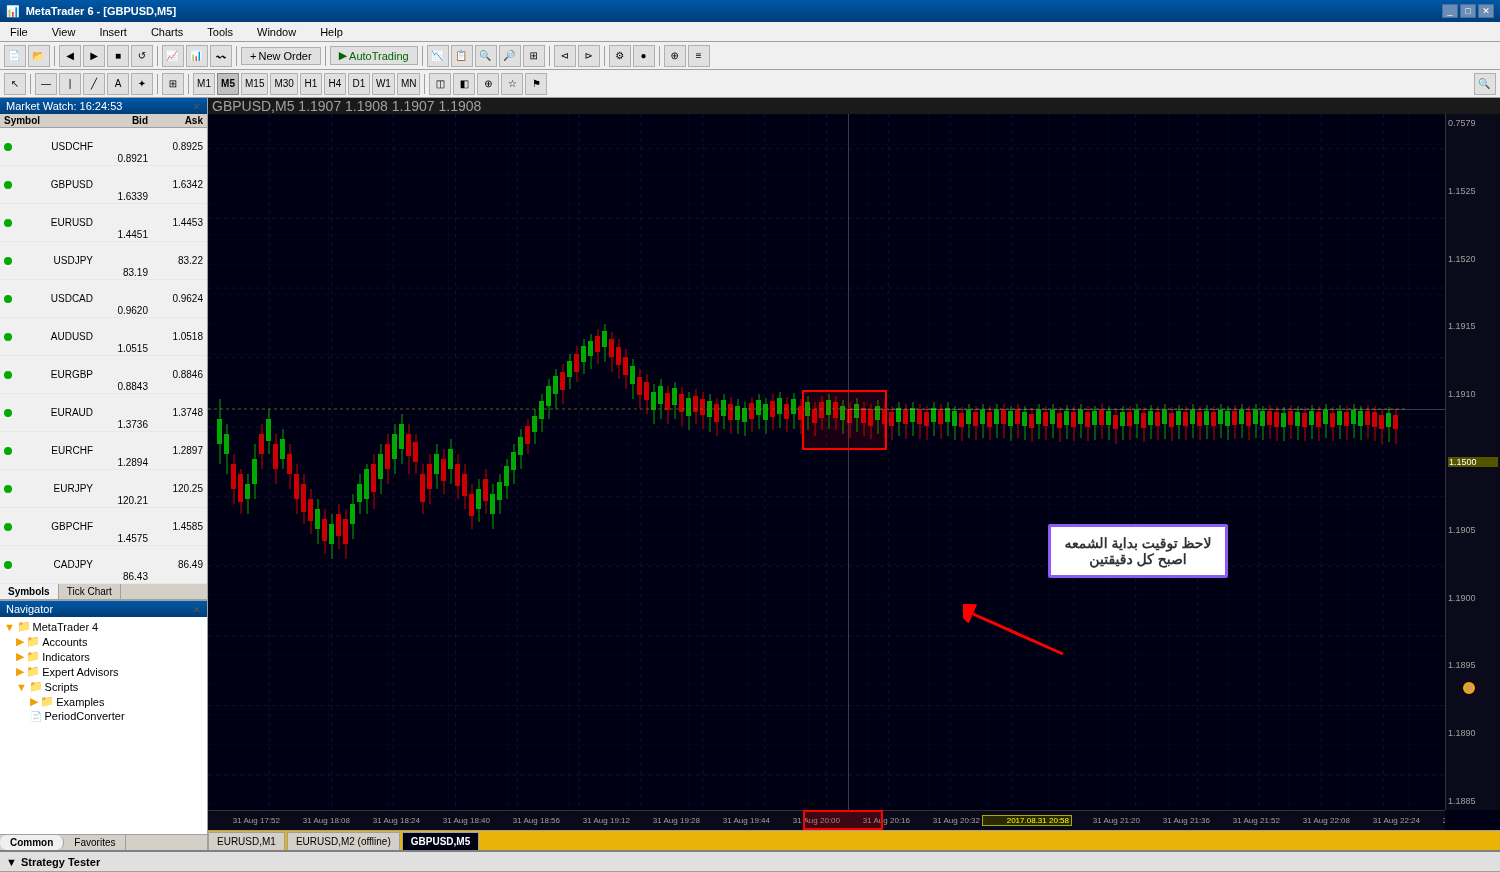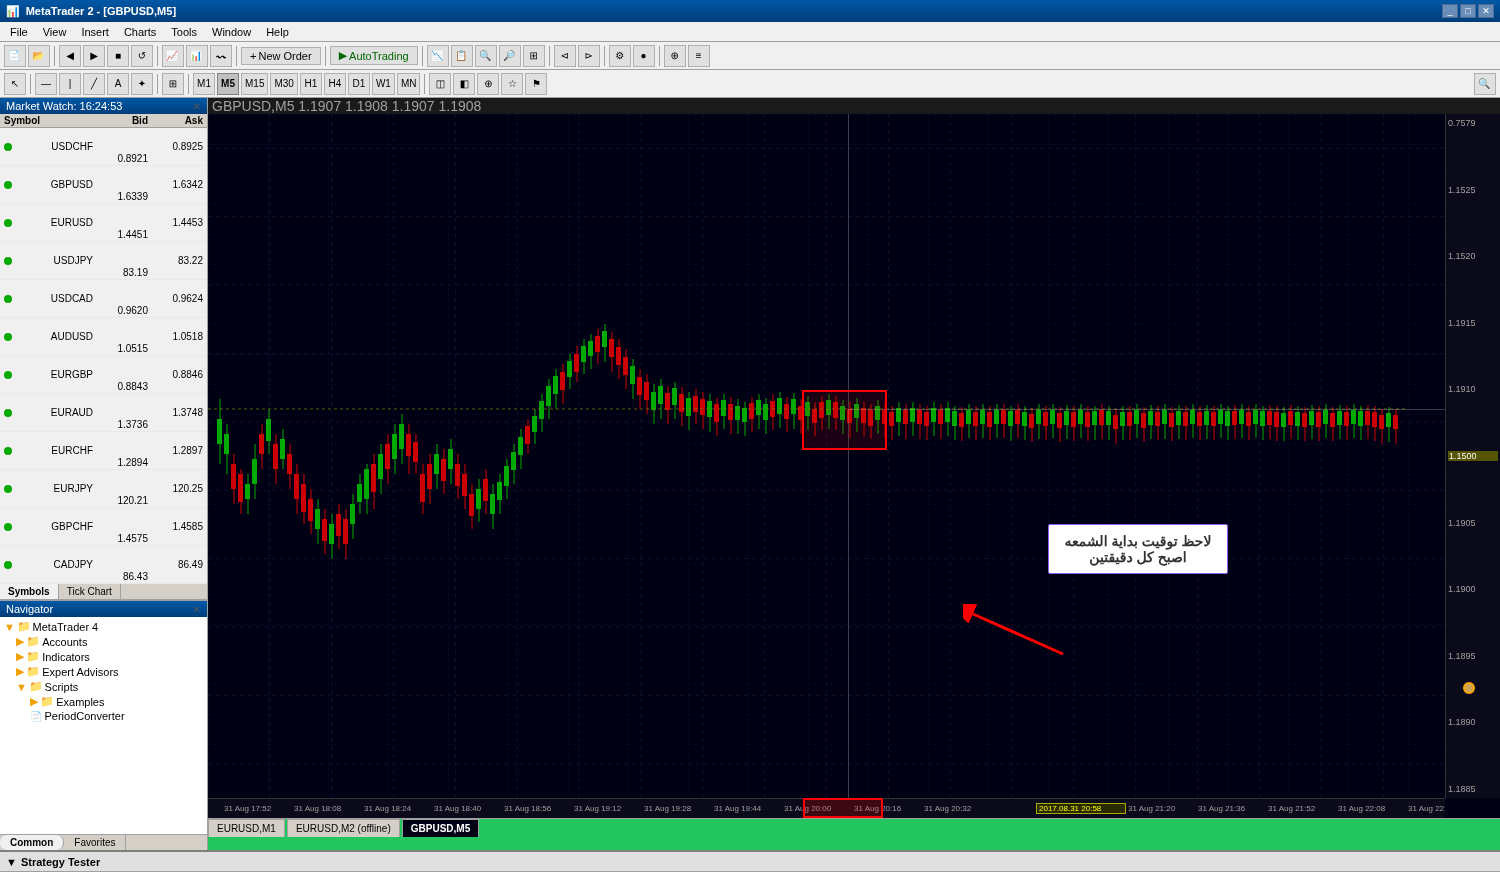--- a/index.html
+++ b/index.html
@@ -20,21 +20,21 @@
     .title-btn { width: 16px; height: 14px; background: #6a8eb8; border: 1px solid #4a6e98; color: white; font-size: 9px; display: flex; align-items: center; justify-content: center; cursor: pointer; }
 
     
     #menu-bar {
       background: #f0f0f0;
       height: 20px;
       display: flex;
       align-items: center;
       padding: 0 4px;
       border-bottom: 1px solid #a0a0a0;
-      gap: 3px;
+      gap: 12px;
     }
     .menu-item { padding: 2px 6px; font-size: 11px; cursor: pointer; }
 
     
     #toolbar1 {
       background: #f0f0f0;
       height: 28px;
       display: flex;
       align-items: center;
       padding: 2px 4px;
@@ -257,50 +257,51 @@
 
     
     #time-axis {
       background: #0a0a1a;
       height: 20px;
       border-top: 1px solid #333;
       color: #a0a0a0;
       font-size: 8px;
       display: flex;
       align-items: center;
-      padding-left: 14px;
+      padding-left: 4px;
       overflow: hidden;
+      text-align: right;
     }
 
     
     #chart-tabs {
       display: flex;
-      background: #22c55e;
+      background: #eab308;
       border-top: 1px solid #a0a0a0;
-      height: 32px;
-      align-items: flex-start;
+      height: 20px;
+      align-items: center;
     }
     .chart-tab {
       padding: 2px 8px;
       font-size: 10px;
       cursor: pointer;
       background: #d4d0c8;
       border: 1px solid #a0a0a0;
       border-bottom: none;
       margin-right: 2px;
       height: 18px;
       display: flex; align-items: center;
     }
     .chart-tab.active { background: #000015; color: #ffffff; font-weight: bold; }
 
     
     .chart-annotation {
       position: absolute;
       background: white;
-      border: 1px solid #8b5cf6;
+      border: 3px solid #8b5cf6;
       padding: 8px 12px;
       font-size: 14px;
       font-weight: bold;
       color: #333;
       text-align: center;
       direction: rtl;
       border-radius: 2px;
     }
 
     
@@ -345,21 +346,21 @@
       background: rgba(255,200,100,0.8);
       border: 2px solid orange;
     }
   </style>
 </head>
 <body>
 
 <div id="title-bar">
   <div id="title-bar-left">
     <span>📊</span>
-    <span>MetaTrader 2 - [GBPUSD,M5]</span>
+    <span>MetaTrader 6 - [GBPUSD,M5]</span>
   </div>
   <div id="title-bar-controls">
     <div class="title-btn">_</div>
     <div class="title-btn">□</div>
     <div class="title-btn">✕</div>
   </div>
 </div>
 
 <div id="menu-bar">
   <div class="menu-item">File</div>
@@ -1166,21 +1167,21 @@
         <span style="min-width:70px;padding:0 2px;">31 Aug 18:08</span>
         <span style="min-width:70px;padding:0 2px;">31 Aug 18:24</span>
         <span style="min-width:70px;padding:0 2px;">31 Aug 18:40</span>
         <span style="min-width:70px;padding:0 2px;">31 Aug 18:56</span>
         <span style="min-width:70px;padding:0 2px;">31 Aug 19:12</span>
         <span style="min-width:70px;padding:0 2px;">31 Aug 19:28</span>
         <span style="min-width:70px;padding:0 2px;">31 Aug 19:44</span>
         <span style="min-width:70px;padding:0 2px;">31 Aug 20:00</span>
         <span style="min-width:70px;padding:0 2px;">31 Aug 20:16</span>
         <span style="min-width:70px;padding:0 2px;">31 Aug 20:32</span>
-        <span style="min-width:90px;padding:0 2px;background:#2a2a00;color:#ffff00;border:1px solid #aaaa00;margin-left:44px;">2017.08.31 20:58</span>
+        <span style="min-width:90px;padding:0 2px;background:#2a2a00;color:#ffff00;border:1px solid #aaaa00;">2017.08.31 20:58</span>
         <span style="min-width:70px;padding:0 2px;">31 Aug 21:20</span>
         <span style="min-width:70px;padding:0 2px;">31 Aug 21:36</span>
         <span style="min-width:70px;padding:0 2px;">31 Aug 21:52</span>
         <span style="min-width:70px;padding:0 2px;">31 Aug 22:08</span>
         <span style="min-width:70px;padding:0 2px;">31 Aug 22:24</span>
         <span style="min-width:70px;padding:0 2px;">31 Aug 22:40</span>
 
       </div>
 
       <div style="position:absolute;bottom:0;left:595px;width:80px;height:20px;border:2px solid red;background:rgba(255,0,0,0.2);"></div>

